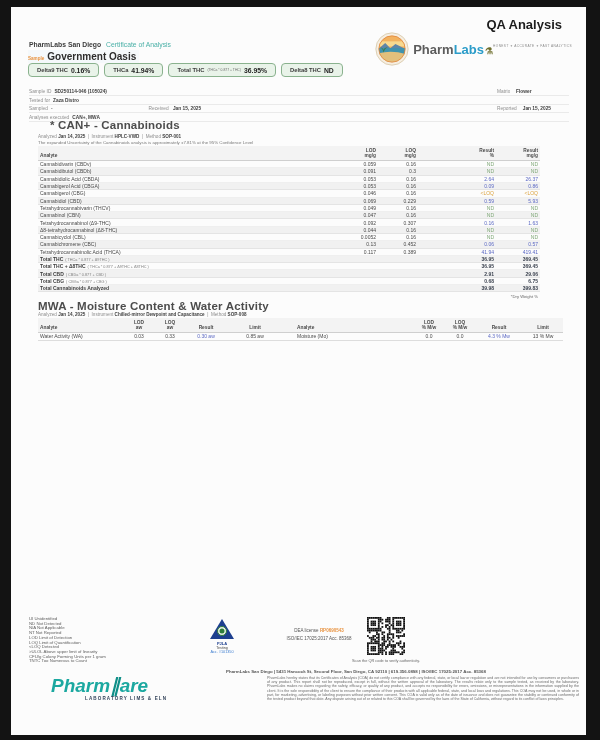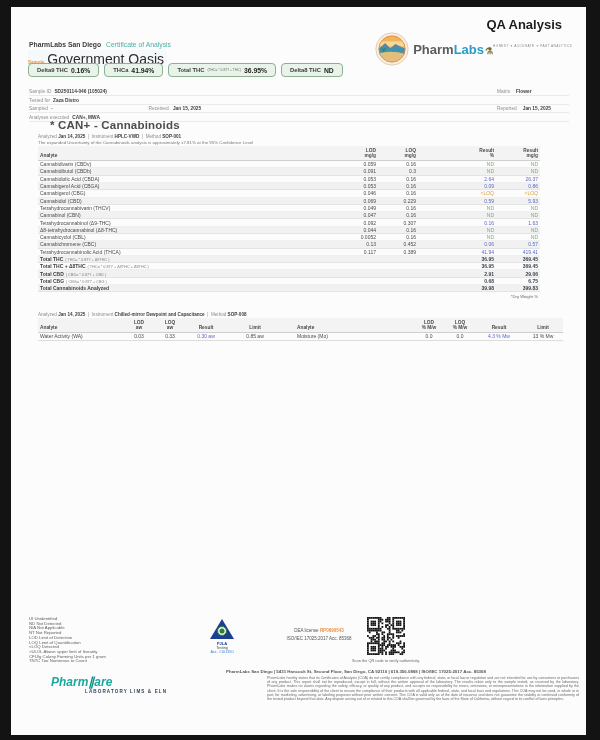--- a/index.html
+++ b/index.html
@@ -11,21 +11,21 @@
   
   .doc-title{position:absolute;left:29px;top:10px;font-size:14px;font-weight:bold;color:#1d1d1d;letter-spacing:.2px;}
   .qa-label{position:absolute;right:24px;top:10px;font-size:13px;font-weight:600;color:#1d1d1d;}
 
   
   .lab-line{position:absolute;left:18px;top:34px;font-size:6.8px;}
   .lab-name{font-weight:bold;color:#3c3c3c;margin-right:3px;}
   .cert-label{color:#4ab0a7;}
   .sample-line{position:absolute;left:17px;top:43px;display:flex;align-items:baseline;gap:3px;background:#f5f9fb;padding:1px 3px 1px 0;}
   .sample-label{font-size:4.6px;font-weight:bold;color:#e8923f;}
-  .sample-name{font-size:14px;font-weight:normal;color:#2d2d2d;}
+  .sample-name{font-size:10px;font-weight:bold;color:#2d2d2d;}
 
   
   .logo{position:absolute;right:14px;top:25px;display:flex;align-items:center;gap:4px;}
   .logo-emblem{width:34px;height:34px;}
   .logo-txt{display:flex;flex-direction:row;}
   .logo-word{font-size:13px;font-weight:bold;line-height:1;}
   .logo-word .w1{color:#5c5c5c;}
   .logo-word .w2{color:#2b9cc9;}
   .logo-flask{font-size:9px;color:#6f6f2d;margin-left:1px;}
   .logo-tagline{font-size:3.2px;color:#8a8a8a;letter-spacing:.4px;margin-top:1.5px;}
@@ -101,21 +101,21 @@
   .qr{position:absolute;left:356px;top:610px;width:38px;height:38px;}
   .qr-caption{position:absolute;left:322px;top:651px;width:106px;text-align:center;font-size:3.9px;color:#666;}
   .sig{position:absolute;left:428px;top:612px;width:146px;text-align:center;}
   .sig-label{font-size:4.2px;color:#555;}
   .sig-script{font-family:"DejaVu Serif",serif;font-style:italic;font-size:12px;color:#333;margin-top:6px;letter-spacing:1.5px;}
   .sig-name{font-size:4.3px;font-weight:bold;color:#444;margin-top:6px;}
   .sig-date{font-size:4.2px;color:#555;margin-top:1px;}
   .address{position:absolute;left:200px;top:662px;width:290px;text-align:center;font-size:4.4px;font-weight:bold;color:#555;}
   .disclaimer{position:absolute;left:256px;top:669px;width:312px;font-size:3.6px;line-height:1.18;color:#6a6a6a;text-align:justify;}
   .pharmware{position:absolute;left:40px;top:669px;width:200px;}
-  .pw-word{font-size:12px;font-weight:bold;font-style:italic;color:#1ba8a0;line-height:1;}
+  .pw-word{font-size:19px;font-weight:bold;font-style:italic;color:#1ba8a0;line-height:1;}
   .pw-zig{color:#0f8f88;}
   .pw-sub{font-size:4.6px;font-weight:bold;color:#33435a;letter-spacing:1.1px;margin-top:1px;margin-left:34px;}
 </style>
 </head>
 <body>
 
 <div class="stage">
   <div class="page">
 
     <div class="qa-label">QA Analysis</div>
@@ -355,20 +355,21 @@
             <span class="c-analyte"><span class="t-name">Total Cannabinoids Analyzed</span></span>
             <span class="c-lod"></span>
             <span class="c-loq"></span>
             <span class="c-rp t-val">39.98</span>
             <span class="c-rm t-val">399.83</span>
           </div>
         </div>
       <div class="dry-note">*Dry Weight %</div>
     </div>
 
+    <div class="sec-title" style="left:27px;top:293px;">MWA - Moisture Content &amp; Water Activity</div>
     <div class="sec-meta" style="left:27px;top:305px;">
       <span>Analyzed</span> <b>Jan 14, 2025</b> &nbsp;|&nbsp; <span>Instrument</span> <b>Chilled-mirror Dewpoint and Capacitance</b> &nbsp;|&nbsp; <span>Method</span> <b>SOP-008</b>
     </div>
 
     <div class="mtable">
       <div class="mhead">
         <span class="th m-a1">
             <div>Analyte</div>
           </span>
         <span class="th m-lod1">

